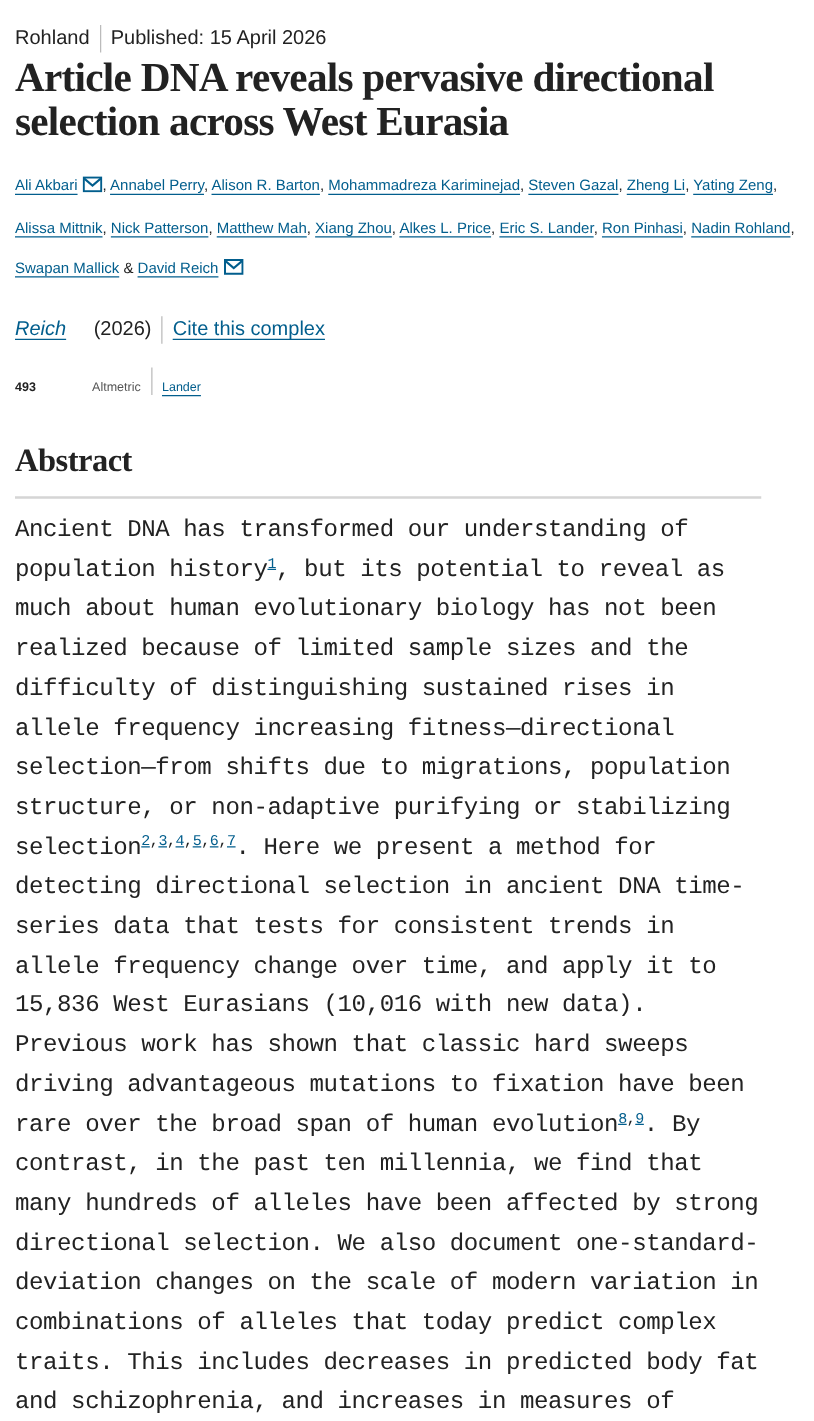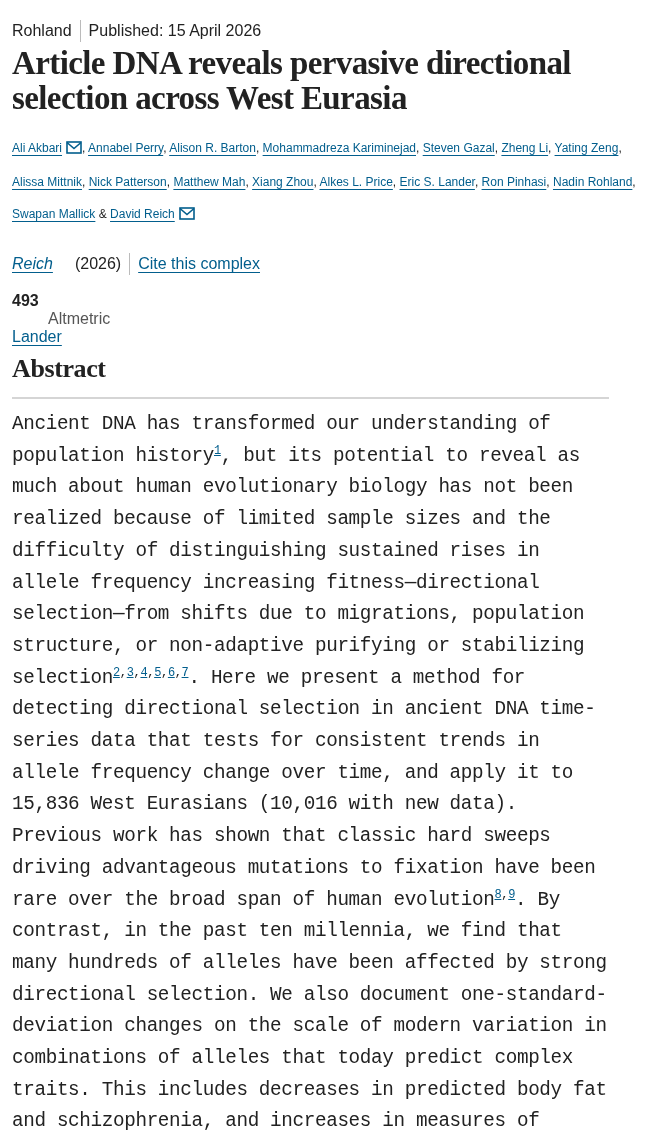--- a/index.html
+++ b/index.html
@@ -23,22 +23,22 @@
   .authors a, .link {
     color: #025e8d; text-decoration: underline; text-underline-offset: 3px;
   }
   .mail { display: inline-block; vertical-align: -2px; margin-left: 4px; }
   .journal-line {
     font-family: "Liberation Sans", sans-serif; font-size: 16px;
     margin-top: 20px; height: 24px; display: flex; align-items: center; color: #222;
   }
   .journal-line .journal { font-style: italic; }
   .metrics-line {
-    font-family: "Liberation Sans", sans-serif; font-size: 16px;
-    margin-top: 16px; height: 24px; display: flex; align-items: flex-start; flex-direction: column;
+    font-family: "Liberation Sans", sans-serif; font-size: 10px;
+    margin-top: 16px; height: 24px; display: flex; align-items: flex-end;
   }
   .metrics-line .count { font-weight: 700; color: #222; margin-right: 9px; }
   .metrics-line .alt { color: #555555; margin-left: 36px; }
   h2.abstract {
     font-family: "Liberation Serif", serif; font-weight: 700; font-size: 26px;
     margin: 38px 0 0 0; padding-bottom: 13px; border-bottom: 2px solid #d5d5d5;
     width: 597px; color: #222; letter-spacing: -0.4px;
   }
   .abstract-body {
     font-family: Liberation Mono, monospace; font-size: 19.3px; line-height: 31.7px;

